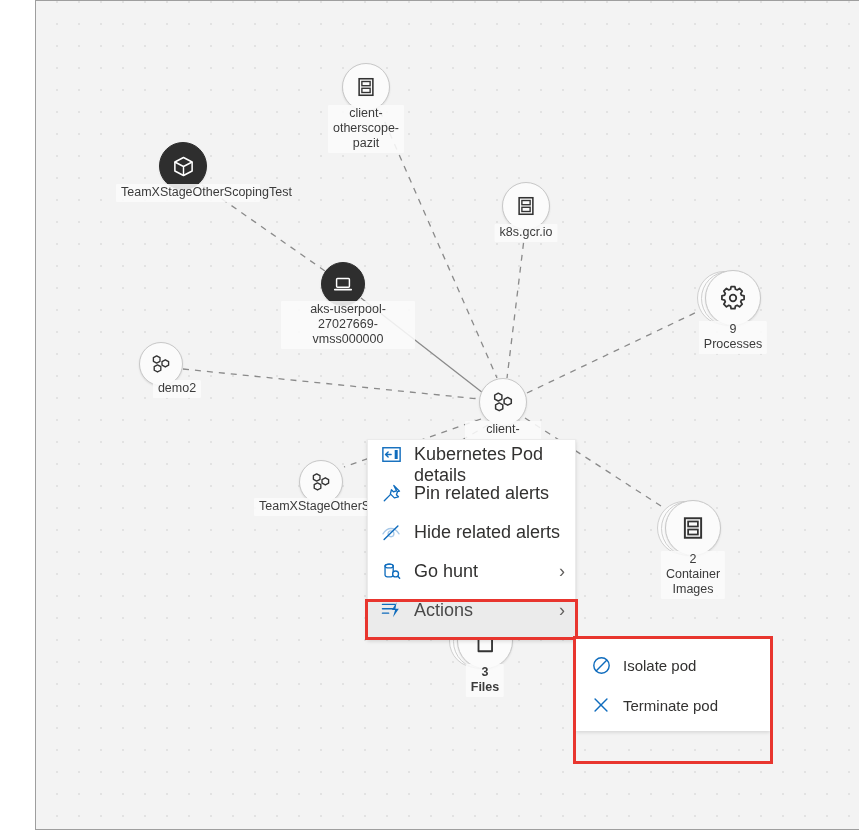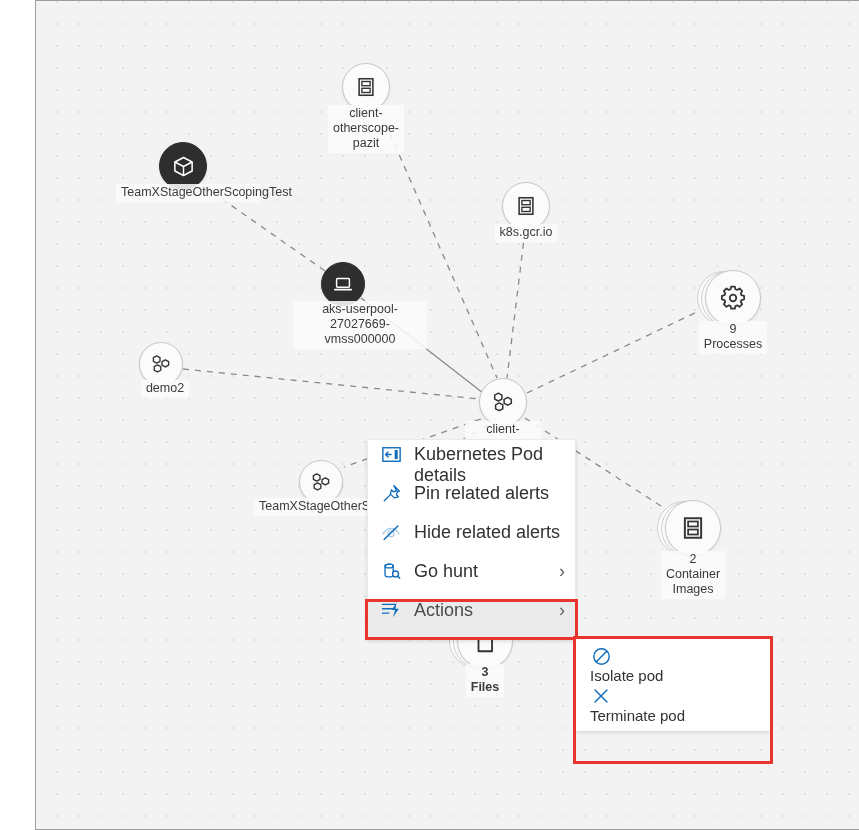--- a/index.html
+++ b/index.html
@@ -149,28 +149,27 @@
     left: 537px;
     top: 635px;
     width: 200px;
     height: 128px;
     border: 3px solid #e8352e;
     box-sizing: border-box;
     pointer-events: none;
   }
   .sub-item {
     display: flex;
-    align-items: flex-start;
+    align-items: center;
     height: 40px;
     padding: 0 10px 0 14px;
     font-size: 15px;
     color: #323130;
     box-sizing: border-box;
     cursor: default;
-    flex-direction: column;
   }
   .sub-item .mi-icon {
     width: 22px; height: 20px; margin-right: 11px; flex: 0 0 22px;
     display: flex; align-items: center; justify-content: center;
   }
 </style>
 </head>
 <body>
 
 <div id="canvas">
@@ -222,21 +221,21 @@
     <div class="node-label" style="top:18px; left:0;">k8s.gcr.io</div>
   </div>
 
   <div class="node" style="left:307px; top:283px;">
     <div class="node-circle n-r22 dark">
       <svg width="22" height="22" viewBox="0 0 24 24">
         <rect x="5" y="6" width="14" height="9.5" rx="1" fill="none" stroke="#fff" stroke-width="1.6"></rect>
         <path d="M3 18.2h18" stroke="#fff" stroke-width="1.8" stroke-linecap="round"></path>
       </svg>
     </div>
-    <div class="node-label" style="top:17px; left:12px; width:124px; margin-left:-62px; transform:none;">aks-userpool-27027669-vmss000000</div>
+    <div class="node-label" style="top:17px; left:0; width:124px; margin-left:-62px; transform:none;">aks-userpool-27027669-vmss000000</div>
   </div>
 
   <div class="node" style="left:697px; top:297px;">
     <div class="stack" style="width:54px;height:54px;left:-36px;top:-27px;"></div>
     <div class="stack" style="width:55px;height:55px;left:-32px;top:-27.5px;"></div>
     <div class="node-circle n-r28">
       <svg width="28" height="28" viewBox="0 0 24 24">
         <path fill="none" stroke="#333" stroke-width="1.5" stroke-linejoin="round" d="M13.6 2.2h-3.2l-.5 2.3-1.5.6-2-1.3-2.3 2.3 1.3 2-.6 1.5-2.3.5v3.2l2.3.5.6 1.5-1.3 2 2.3 2.3 2-1.3 1.5.6.5 2.3h3.2l.5-2.3 1.5-.6 2 1.3 2.3-2.3-1.3-2 .6-1.5 2.3-.5v-3.2l-2.3-.5-.6-1.5 1.3-2-2.3-2.3-2 1.3-1.5-.6z"></path>
         <circle cx="12" cy="12" r="2.8" fill="none" stroke="#333" stroke-width="1.5"></circle>
       </svg>
@@ -245,21 +244,21 @@
   </div>
 
   <div class="node" style="left:125px; top:363px;">
     <div class="node-circle n-r22">
       <svg width="22" height="22" viewBox="0 0 24 24">
         <path d="M7.3 3.2 10.9 5.1v4L7.3 11 3.7 9.1v-4z" fill="none" stroke="#333" stroke-width="1.5" stroke-linejoin="round"></path>
         <path d="M16.7 7.4 20.3 9.3v4l-3.6 1.9-3.6-1.9v-4z" fill="none" stroke="#333" stroke-width="1.5" stroke-linejoin="round"></path>
         <path d="M8.2 12.9 11.8 14.8v4l-3.6 1.9-3.6-1.9v-4z" fill="none" stroke="#333" stroke-width="1.5" stroke-linejoin="round"></path>
       </svg>
     </div>
-    <div class="node-label" style="top:16px; left:4px;">demo2</div>
+    <div class="node-label" style="top:16px; left:16px;">demo2</div>
   </div>
 
   <div class="node" style="left:467px; top:401px;">
     <div class="node-circle n-r24">
       <svg width="24" height="24" viewBox="0 0 24 24">
         <path d="M7.3 3.2 10.9 5.1v4L7.3 11 3.7 9.1v-4z" fill="none" stroke="#333" stroke-width="1.5" stroke-linejoin="round"></path>
         <path d="M16.7 7.4 20.3 9.3v4l-3.6 1.9-3.6-1.9v-4z" fill="none" stroke="#333" stroke-width="1.5" stroke-linejoin="round"></path>
         <path d="M8.2 12.9 11.8 14.8v4l-3.6 1.9-3.6-1.9v-4z" fill="none" stroke="#333" stroke-width="1.5" stroke-linejoin="round"></path>
       </svg>
     </div>

